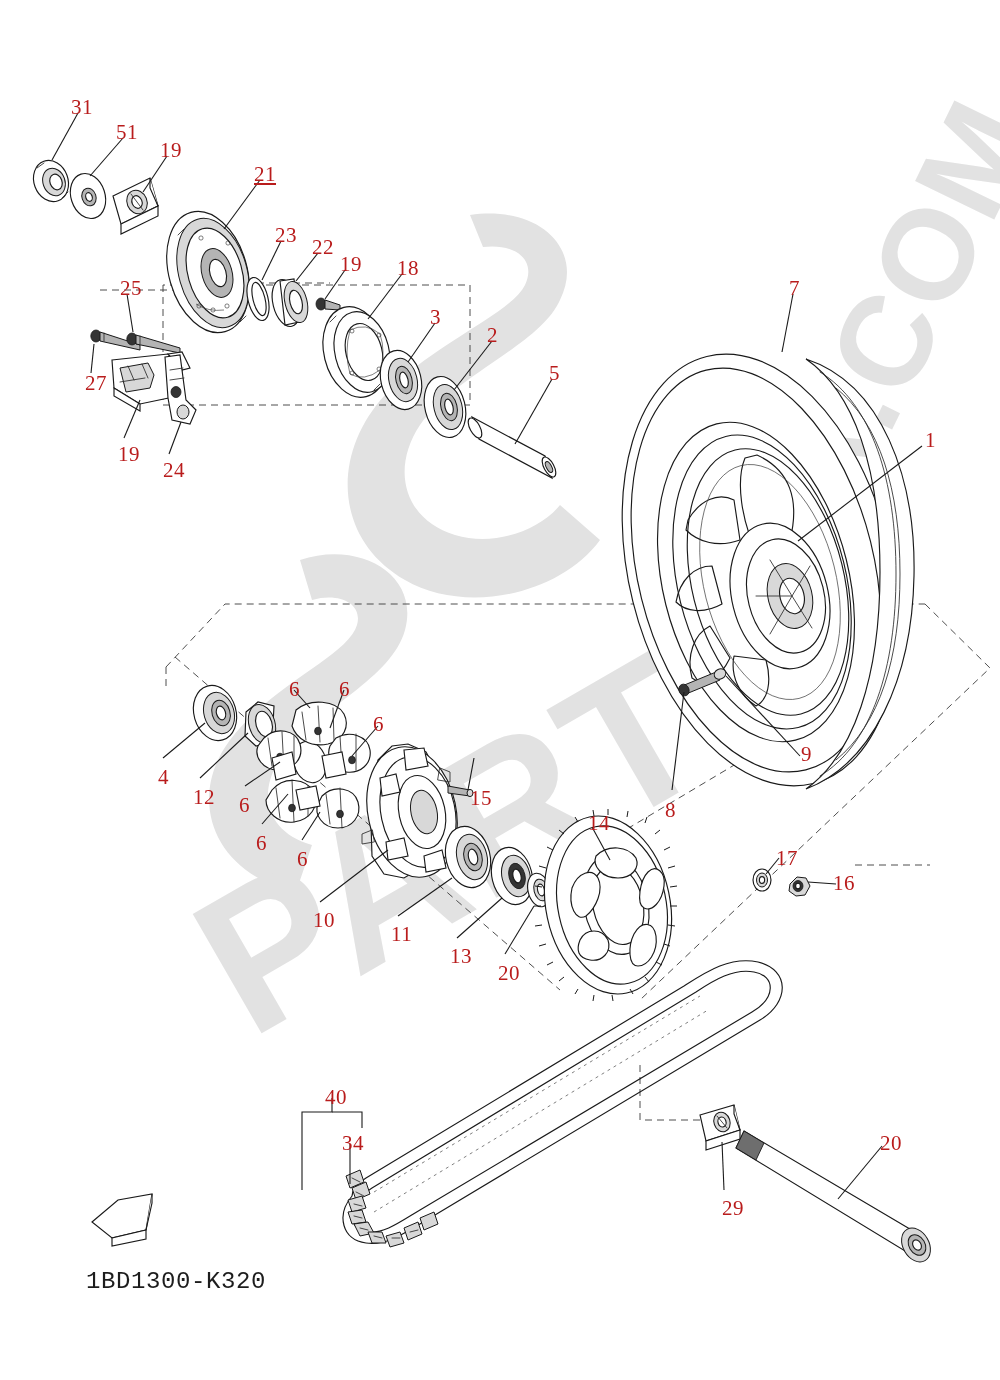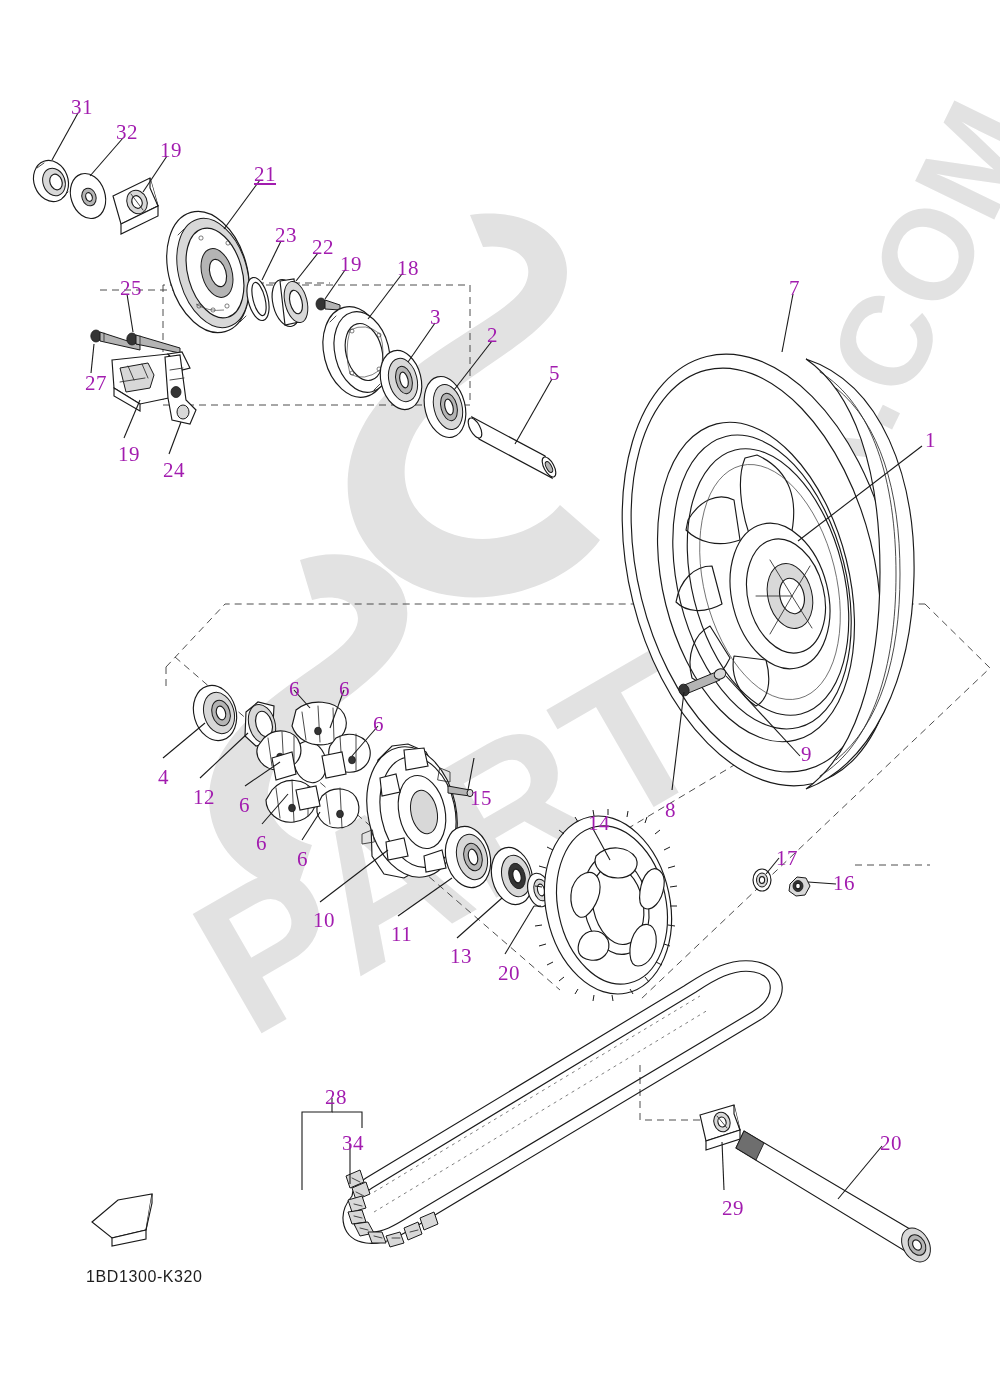--- a/index.html
+++ b/index.html
@@ -23,32 +23,32 @@
     left: 0;
     top: 0;
     width: 1000px;
     height: 1380px;
   }
   .callout {
     position: absolute;
     font-family: "Liberation Serif", serif;
     font-size: 21px;
     font-weight: 400;
-    color: #a21caf;
+    color: #b91c1c;
     letter-spacing: 0.5px;
     white-space: nowrap;
     line-height: 1;
     user-select: none;
   }
   #part-code {
     position: absolute;
     left: 86px;
     top: 1268px;
-    font-family: Liberation Sans, sans-serif;
-    font-size: 16px;
+    font-family: Liberation Mono, monospace;
+    font-size: 24px;
     letter-spacing: 0.6px;
     color: #1d1d1d;
     white-space: nowrap;
   }
   .wm-text {
     font-family: "Liberation Sans", sans-serif;
     font-weight: 700;
     fill: #e2e2e2;
   }
 </style>
@@ -461,21 +461,21 @@
       <path class="ldr" d="M505 954 L534 906"></path>
       <path class="ldr" d="M332 1098 L332 1112 L302 1112 L302 1190"></path>
       <path class="ldr" d="M332 1112 L362 1112 L362 1128"></path>
       <path class="ldr" d="M350 1144 L350 1184"></path>
       <path class="ldr" d="M724 1190 L722 1142"></path>
       <path class="ldr" d="M882 1146 L838 1199"></path>
     </g>
   </svg>
 
   <div class="callout" style="left:71px;top:97px;">31</div>
-  <div class="callout" style="left:116px;top:122px;">32</div>
+  <div class="callout" style="left:116px;top:122px;">51</div>
   <div class="callout" style="left:160px;top:140px;">19</div>
   <div class="callout" style="left:254px;top:164px;text-decoration:underline;">21</div>
   <div class="callout" style="left:275px;top:225px;">23</div>
   <div class="callout" style="left:312px;top:237px;">22</div>
   <div class="callout" style="left:340px;top:254px;">19</div>
   <div class="callout" style="left:397px;top:258px;">18</div>
   <div class="callout" style="left:120px;top:278px;">25</div>
   <div class="callout" style="left:430px;top:307px;">3</div>
   <div class="callout" style="left:487px;top:325px;">2</div>
   <div class="callout" style="left:789px;top:278px;">7</div>
@@ -495,20 +495,20 @@
   <div class="callout" style="left:470px;top:744px;margin-top:44px;">15</div>
   <div class="callout" style="left:665px;top:800px;">8</div>
   <div class="callout" style="left:801px;top:744px;">9</div>
   <div class="callout" style="left:588px;top:813px;">14</div>
   <div class="callout" style="left:776px;top:848px;">17</div>
   <div class="callout" style="left:833px;top:873px;">16</div>
   <div class="callout" style="left:313px;top:910px;">10</div>
   <div class="callout" style="left:391px;top:924px;">11</div>
   <div class="callout" style="left:450px;top:946px;">13</div>
   <div class="callout" style="left:498px;top:963px;">20</div>
-  <div class="callout" style="left:325px;top:1087px;">28</div>
+  <div class="callout" style="left:325px;top:1087px;">40</div>
   <div class="callout" style="left:342px;top:1133px;">34</div>
   <div class="callout" style="left:722px;top:1198px;">29</div>
   <div class="callout" style="left:880px;top:1133px;">20</div>
 
   <div id="part-code">1BD1300-K320</div>
 
 </div>
 
 </body></html>

